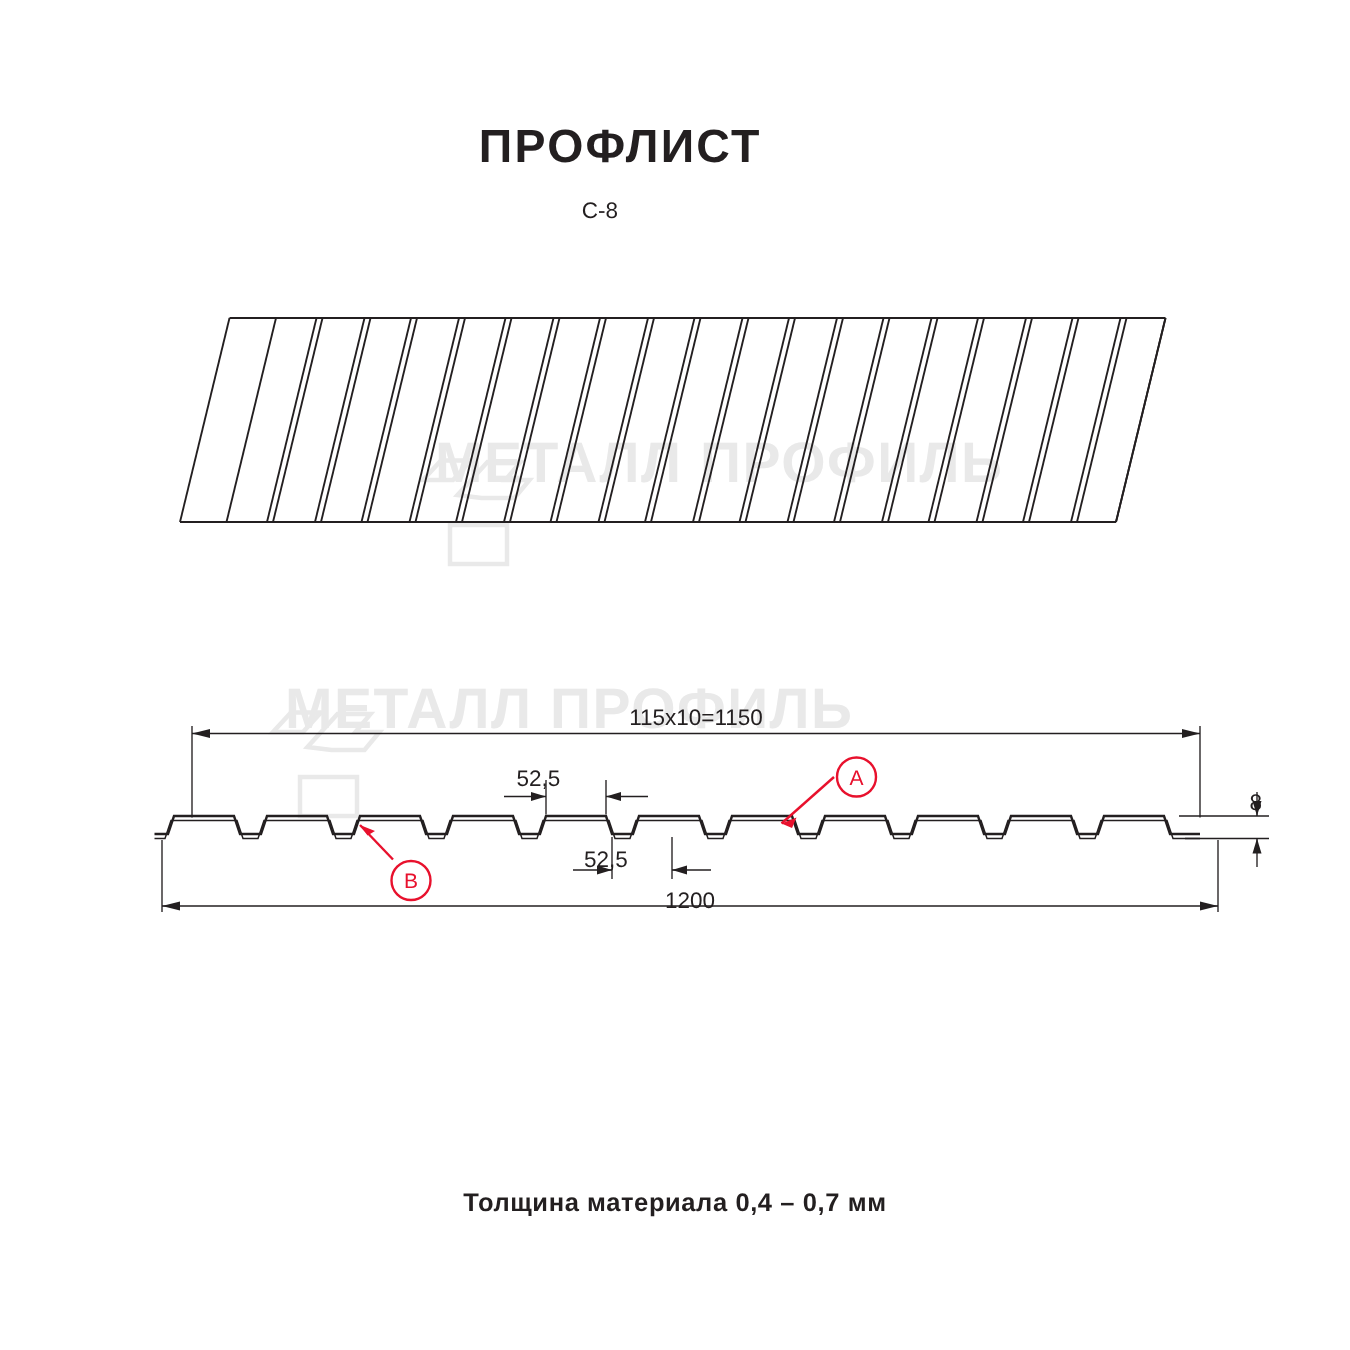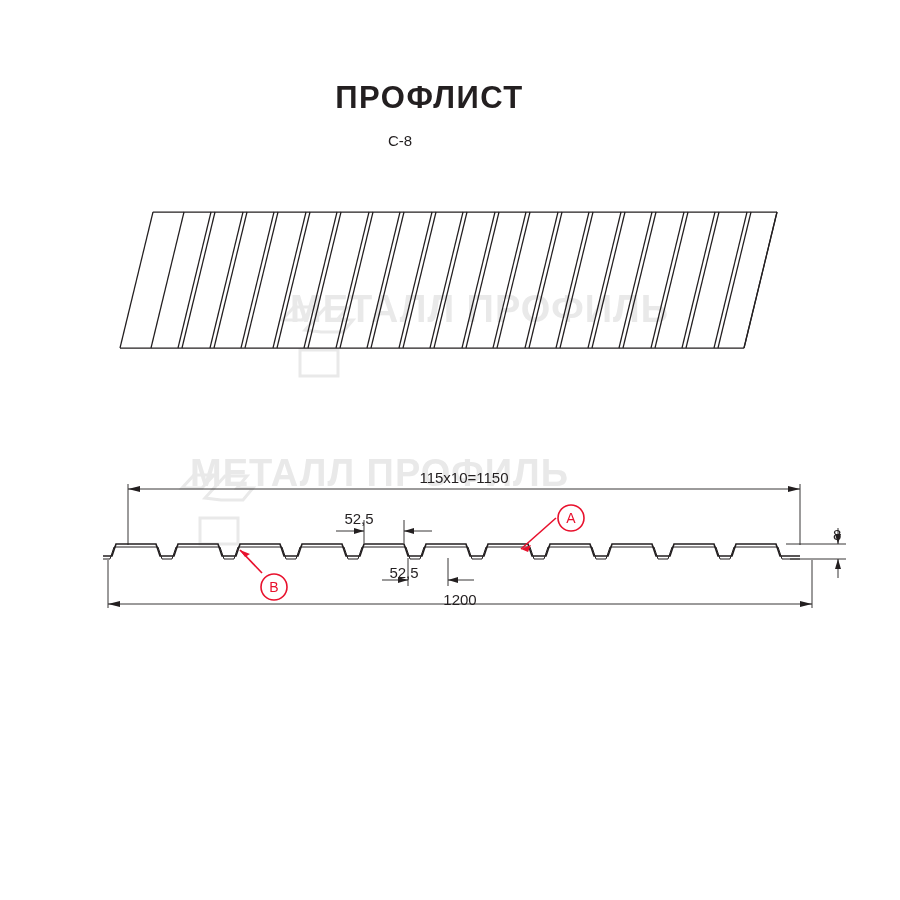--- a/index.html
+++ b/index.html
@@ -15,21 +15,21 @@
     position: relative;
     overflow: hidden;
   }
   .page {
     position: absolute;
     inset: 0;
   }
   .title {
     position: absolute;
     top: 80px;
-    left: 16px;
+    left: 0;
     width: 827px;
     text-align: center;
     font-size: 31px;
     font-weight: bold;
     letter-spacing: 1.5px;
     color: #231f20;
   }
   .subtitle {
     position: absolute;
     top: 132px;
@@ -276,14 +276,15 @@
 
     <g>
       <line x1="240" y1="550" x2="262" y2="573" stroke="#e8112d" stroke-width="1.6"></line>
       <polygon points="240,550 250,554 245,557" fill="#e8112d" stroke="none"></polygon>
       <circle cx="274" cy="587" r="13" fill="none" stroke="#e8112d" stroke-width="1.6"></circle>
       <text x="274" y="592" text-anchor="middle" font-family="Liberation Sans, sans-serif" font-size="14" fill="#e8112d">B</text>
     </g>
 
   </svg>
 
+  <div class="footer">Толщина материала 0,4 – 0,7 мм</div>
 
 </div>
 
 </body></html>

